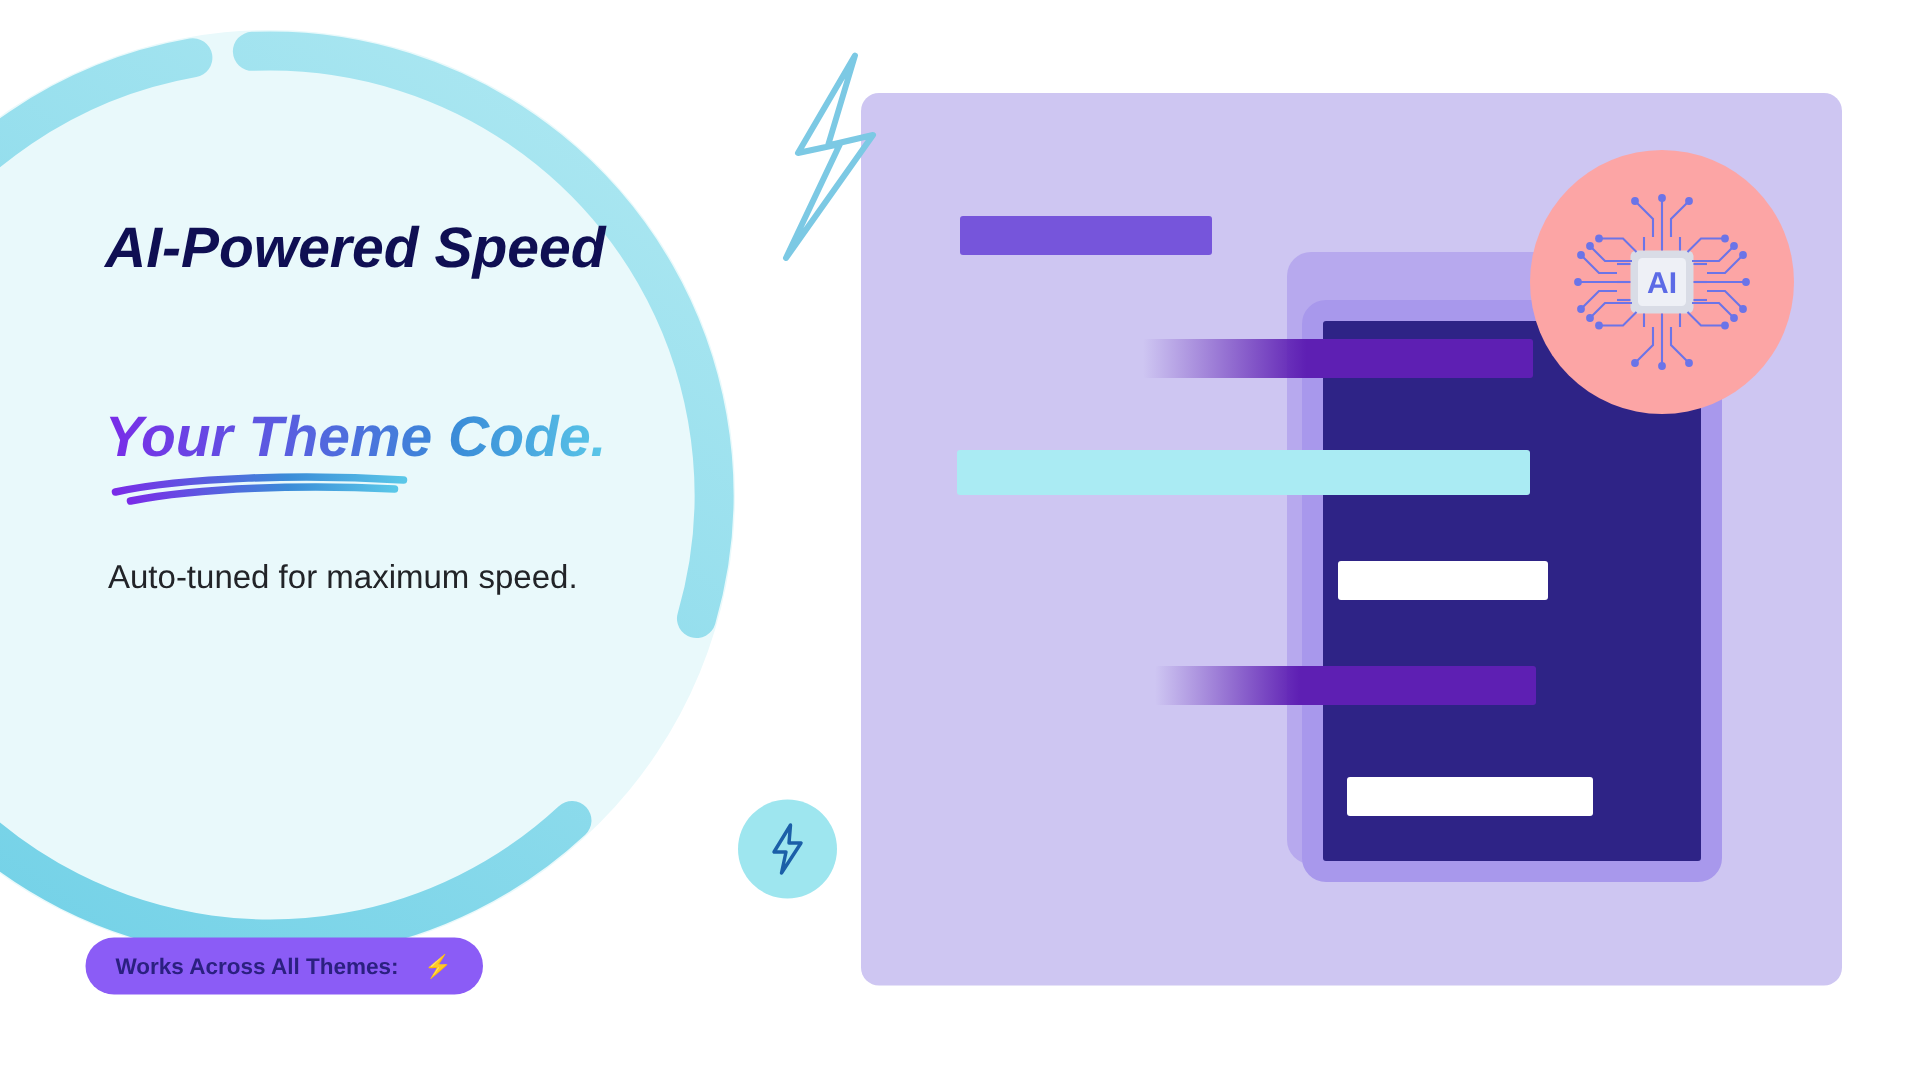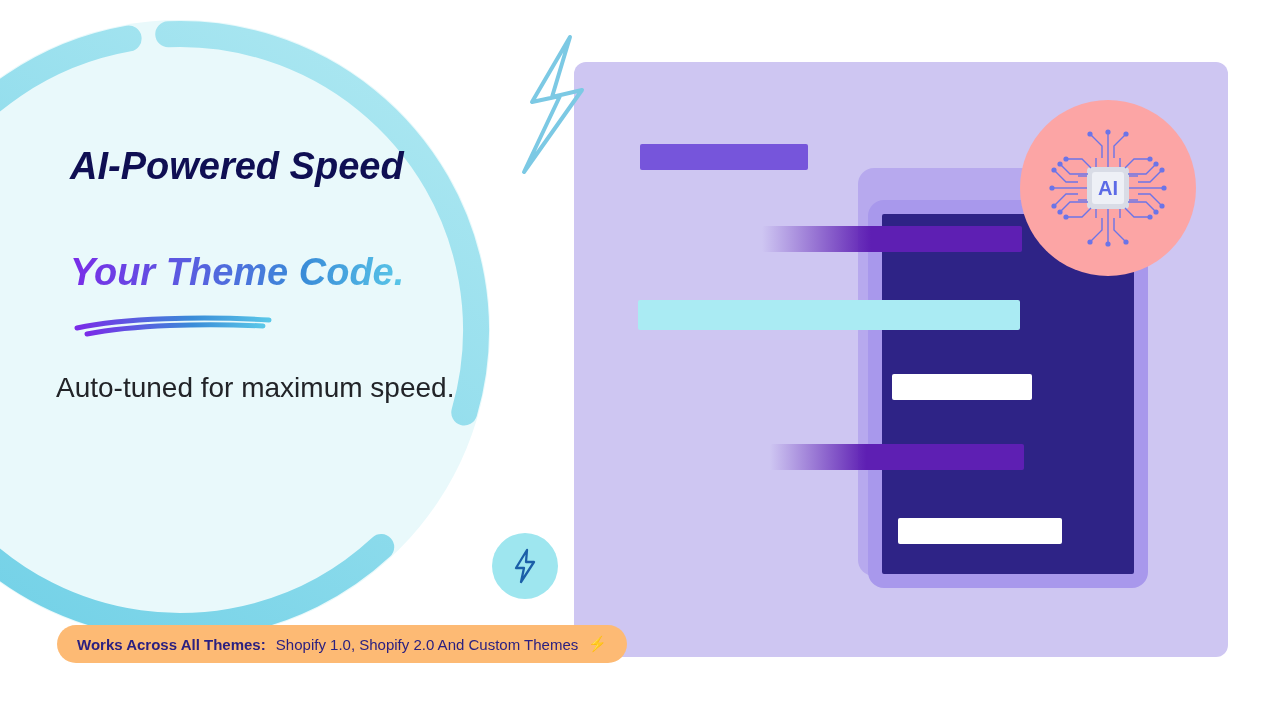--- a/index.html
+++ b/index.html
@@ -66,44 +66,45 @@
   line-height: 1.4;
   color: #0F0F53;
   max-width: 430px;
 }
 .headline .gradient-text {
   background: linear-gradient(90deg, #7A2CE8 0%, #3A8CD8 70%, #5AC7E8 100%);
   -webkit-background-clip: text;
   background-clip: text;
   color: transparent;
   display: inline-block;
+  margin-top: 20px;
 }
 
 .underline-scribble {
   position: absolute;
   left: 73px;
   top: 310px;
   z-index: 4;
 }
 
 .subtitle {
   position: absolute;
-  left: 56px;
+  left: 72px;
   top: 372px;
-  font-size: 28px;
+  font-size: 22px;
   color: #222428;
   z-index: 4;
   font-weight: 400;
 }
 
 .pill {
   position: absolute;
   left: 57px;
   top: 625px;
-  background: #fdba74;
+  background: #8b5cf6;
   border-radius: 22px;
   padding: 10px 20px;
   font-size: 15px;
   color: #2B2080;
   z-index: 5;
   display: flex;
   align-items: center;
   gap: 3px;
 }
 .pill .bold { font-weight: 700; }
@@ -219,21 +220,20 @@
 
   <div class="lightning-circle">
     <svg width="30" height="36" viewBox="0 0 30 36">
       <path d="M17 2 L6 20 L14 20 L11 34 L24 14 L16 14 Z" fill="none" stroke="#1B5FA8" stroke-width="2.3" stroke-linejoin="round" stroke-linecap="round"></path>
     </svg>
   </div>
 
   <div class="pill">
     <span class="bold">Works Across All Themes:</span>
     <span>&nbsp;</span>
-    <span>Shopify 1.0, Shopify 2.0 And Custom Themes</span>
     <span>&nbsp;</span>
     <span>⚡</span>
   </div>
 
   <div class="doc-stack">
     <div class="doc-back"></div>
     <div class="doc-front"></div>
   </div>
 
   <div class="code-line cl1"></div>

